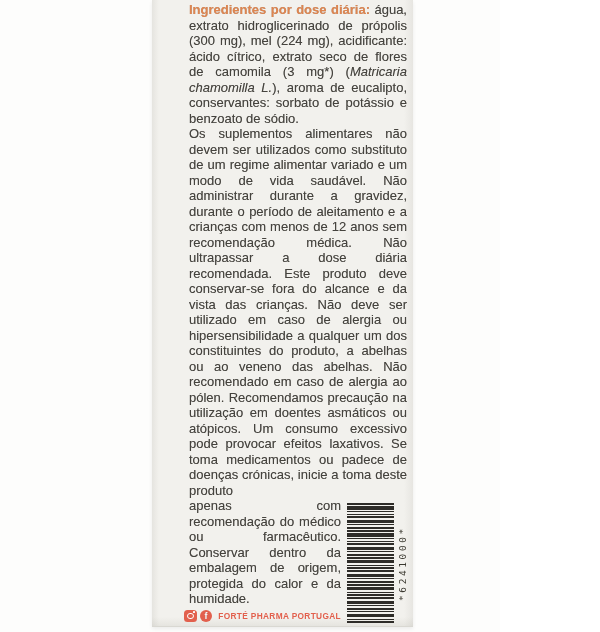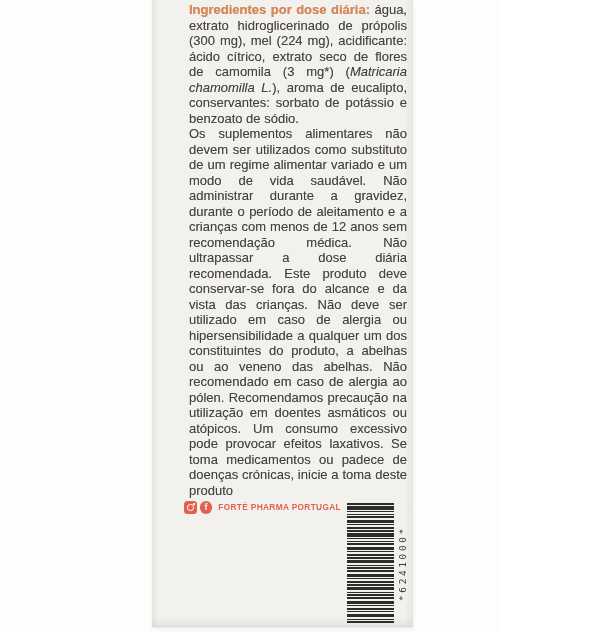--- a/index.html
+++ b/index.html
@@ -111,20 +111,21 @@
   <div class="panel">
 
     <div class="text-col">
 
       <p class="para"><b class="heading">Ingredientes por dose diária:</b><span> água, extrato hidroglicerinado de própolis (300 mg), mel (224 mg), acidificante: ácido cítrico, extrato seco de flores de camomila (3 mg*) (</span><i class="latin">Matricaria chamomilla L.</i><span>), aroma de eucalipto, conservantes: sorbato de potássio e benzoato de sódio.</span></p>
 
 
       <p class="para">Os suplementos alimentares não devem ser utilizados como substituto de um regime alimentar variado e um modo de vida saudável. Não administrar durante a gravidez, durante o período de aleitamento e a crianças com menos de 12 anos sem recomendação médica. Não ultrapassar a dose diária recomendada. Este produto deve conservar-se fora do alcance e da vista das crianças. Não deve ser utilizado em caso de alergia ou hipersensibilidade a qualquer um dos constituintes do produto, a abelhas ou ao veneno das abelhas. Não recomendado em caso de alergia ao pólen. Recomendamos precaução na utilização em doentes asmáticos ou atópicos. Um consumo excessivo pode provocar efeitos laxativos. Se toma medicamentos ou padece de doenças crónicas, inicie a toma deste produto</p>
 
       <div class="cont">
+        <p class="para">apenas com recomendação do médico ou farmacêutico. Conservar dentro da embalagem de origem, protegida do calor e da humidade.</p>
 
         <div class="social-row first">
           <span class="icon square ig"></span>
           <span class="icon round fb"></span>
           <span class="social-label">FORTÉ PHARMA PORTUGAL</span>
         </div>
 
       </div>
 
     </div>

